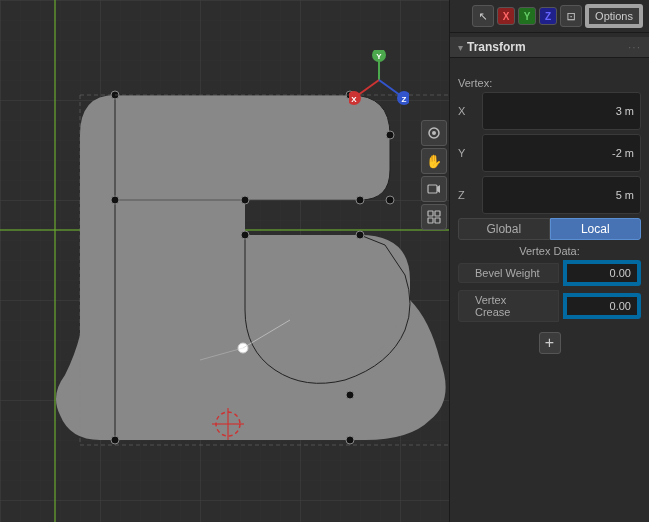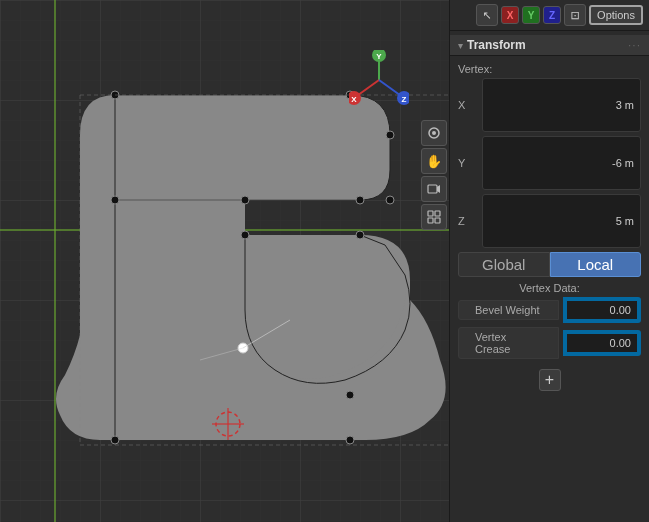--- a/index.html
+++ b/index.html
@@ -71,21 +71,21 @@
       font-weight: bold;
       cursor: pointer;
       border: 1px solid #555;
     }
     .axis-x-btn { background: #8b2020; color: #ff6666; }
     .axis-y-btn { background: #207020; color: #66cc66; }
     .axis-z-btn { background: #20208b; color: #6666ff; }
 
     .options-btn {
       background: #3c3c3c;
-      border: 2px solid #a3a3a3;
+      border: 4px solid #a3a3a3;
       border-radius: 3px;
       padding: 2px 6px;
       font-size: 11px;
       color: #ccc;
       cursor: pointer;
     }
 
     
     .section {
       padding: 4px 0;
@@ -116,20 +116,21 @@
 
     .section-body {
       padding: 4px 0;
     }
 
     
     .group-label {
       padding: 3px 8px 1px;
       font-size: 11px;
       color: #aaa;
+      margin-top: 12px;
     }
 
     
     .prop-row {
       display: flex;
       align-items: center;
       padding: 2px 8px;
       gap: 4px;
       min-height: 22px;
     }
@@ -139,38 +140,38 @@
       font-size: 11px;
       width: 20px;
       flex-shrink: 0;
     }
 
     .prop-field {
       flex: 1;
       background: #1d1d1d;
       border: 1px solid #3a3a3a;
       border-radius: 3px;
-      padding: 20px 6px;
+      padding: 12px 6px;
       color: #ccc;
       font-size: 11px;
       text-align: right;
       cursor: text;
     }
 
     
     .toggle-row {
       display: flex;
       padding: 2px 8px;
       gap: 0;
     }
 
     .toggle-btn {
       flex: 1;
       padding: 3px 0;
-      font-size: 15px;
+      font-size: 12px;
       text-align: center;
       cursor: pointer;
       border: 1px solid #444;
       background: #333;
       color: #aaa;
     }
     .toggle-btn:first-child {
       border-radius: 3px 0 0 3px;
     }
     .toggle-btn:last-child {
@@ -428,21 +429,21 @@
 
       <div class="group-label">Vertex:</div>
 
       <div class="prop-row">
         <span class="prop-label">X</span>
         <div class="prop-field">3 m</div>
       </div>
 
       <div class="prop-row">
         <span class="prop-label">Y</span>
-        <div class="prop-field">-6 m</div>
+        <div class="prop-field">-2 m</div>
       </div>
 
       <div class="prop-row">
         <span class="prop-label">Z</span>
         <div class="prop-field">5 m</div>
       </div>
 
       <div class="toggle-row">
         <div class="toggle-btn">Global</div>
         <div class="toggle-btn active">Local</div>

